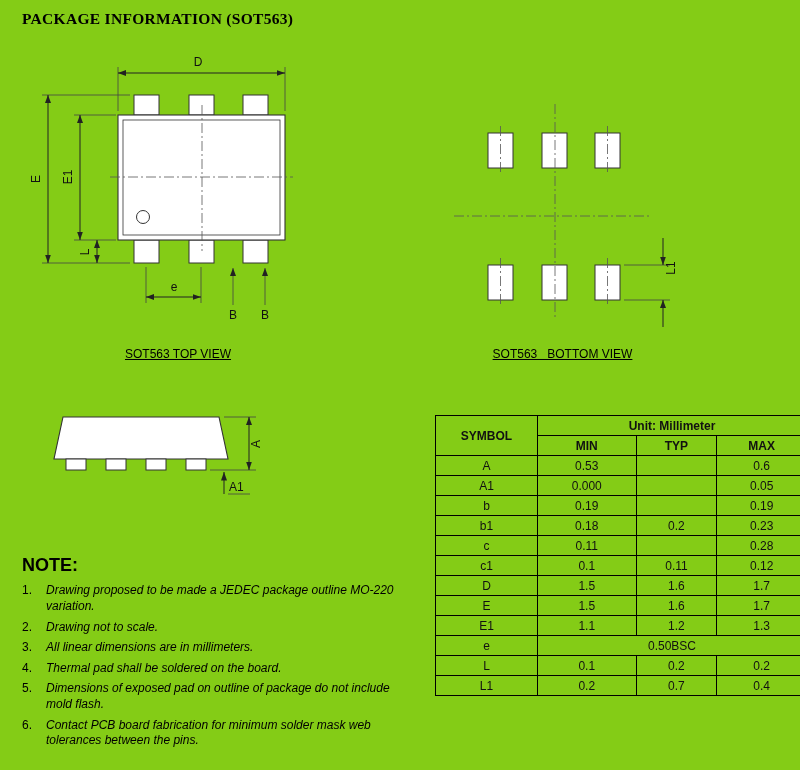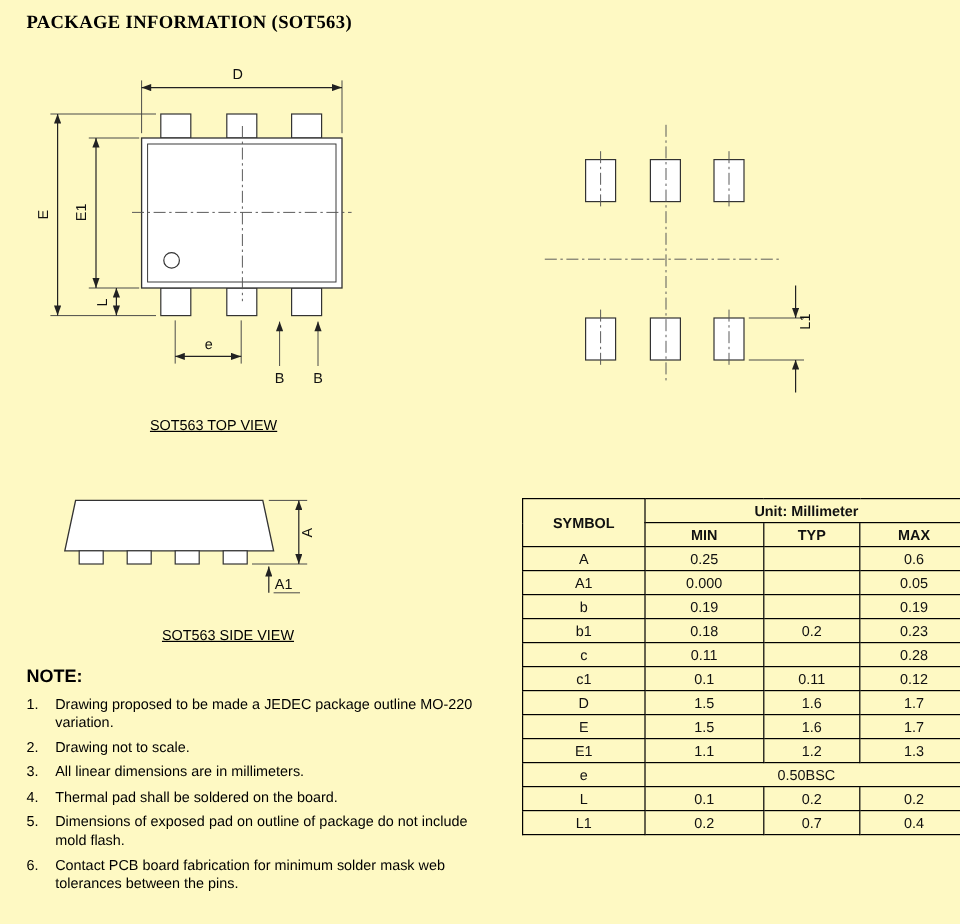--- a/index.html
+++ b/index.html
@@ -1,17 +1,17 @@
 <!DOCTYPE html>
 <html><head>
 <meta charset="utf-8">
 <style>
   html,body { margin:0; padding:0; background:#fff; }
   .page {
-    position:relative; width:800px; height:770px; background:#fef9c3;
+    position:relative; width:800px; height:770px; background:#84cc16;
     font-family:"Liberation Sans", sans-serif; color:#111; overflow:hidden;
   }
   .page-title {
     position:absolute; left:22px; top:10px;
     font:bold 15.5px "Liberation Serif", serif; letter-spacing:.3px; color:#000;
   }
   svg.drawing { position:absolute; overflow:visible; }
   svg text { font:12px "Liberation Sans", sans-serif; fill:#111; }
   svg .dim  { stroke:#222; stroke-width:1; fill:none; }
   svg .ext line, svg line.ext { stroke:#444; stroke-width:.8; fill:none; }
@@ -30,24 +30,24 @@
   }
   .dim-table th, .dim-table td {
     border:1px solid #000; text-align:center; padding:1px 3px; height:17px;
   }
   .dim-table th { font-weight:bold; }
   .dim-table .col-sym { width:95px; }
   .notes {
     position:absolute; left:22px; top:554px; width:396px;
     font:12px/1.3 "Liberation Sans", sans-serif; color:#000;
   }
-  .notes-heading { font-weight:bold; font-size:15px; margin-bottom:6px; }
+  .notes-heading { font-weight:bold; font-size:18px; margin-bottom:6px; }
   .note-item { display:flex; margin-bottom:5px; }
   .note-num  { flex:none; width:24px; }
-  .note-text { flex:1; }
+  .note-text { flex:1;font-style:italic; }
 </style>
 </head>
 <body>
 
 <div class="page">
 
   <div class="page-title">PACKAGE INFORMATION (SOT563)</div>
 
   <svg class="drawing" style="left:28px; top:55px;" width="300" height="275" viewBox="0 0 300 275">
     <defs>
@@ -136,20 +136,21 @@
     <line class="cl" x1="155.5" y1="160" x2="155.5" y2="209"></line>
 
     <g class="ext">
       <line x1="172" y1="167" x2="218" y2="167"></line>
       <line x1="172" y1="202" x2="218" y2="202"></line>
     </g>
     <line class="dim" x1="211" y1="140" x2="211" y2="167" marker-end="url(#bvE)"></line>
     <line class="dim" x1="211" y1="202" x2="211" y2="229" marker-start="url(#bvS)"></line>
     <text x="223" y="170" text-anchor="middle" transform="rotate(-90 223 170)">L1</text>
   </svg>
+  <div class="caption" style="left:455px; top:347px; width:215px;">SOT563   BOTTOM VIEW</div>
 
   <svg class="drawing" style="left:48px; top:410px;" width="260" height="108" viewBox="0 0 260 108">
     <defs>
       <marker id="svE" markerWidth="9" markerHeight="6" refX="8.5" refY="3" orient="auto" markerUnits="userSpaceOnUse">
         <path d="M0,0 L8.5,3 L0,6 Z" fill="#222"></path>
       </marker>
       <marker id="svS" markerWidth="9" markerHeight="6" refX="0.5" refY="3" orient="auto" markerUnits="userSpaceOnUse">
         <path d="M8.5,0 L0.5,3 L8.5,6 Z" fill="#222"></path>
       </marker>
     </defs>
@@ -167,38 +168,37 @@
       <line x1="162" y1="60" x2="208" y2="60"></line>
       <line x1="180" y1="84" x2="202" y2="84"></line>
     </g>
 
     <line class="dim" x1="201" y1="7" x2="201" y2="60" marker-start="url(#svS)" marker-end="url(#svE)"></line>
     <text x="212" y="34" text-anchor="middle" transform="rotate(-90 212 34)">A</text>
 
     <line class="dim" x1="176" y1="84" x2="176" y2="62" marker-end="url(#svE)"></line>
     <text x="181" y="81">A1</text>
   </svg>
-  <div class="caption" style="left:90px; top:522px; width:200px;">SOT563 SIDE VIEW</div>
 
   <table class="dim-table">
     <thead>
       <tr>
         <th rowspan="2" class="col-sym">SYMBOL</th>
         <th colspan="3">Unit: Millimeter</th>
       </tr>
       <tr>
         <th>MIN</th>
         <th>TYP</th>
         <th>MAX</th>
       </tr>
     </thead>
     <tbody>
       <tr>
           <td>A</td>
-          <td>0.25</td>
+          <td>0.53</td>
           <td></td>
           <td>0.6</td>
         </tr>
       <tr>
           <td>A1</td>
           <td>0.000</td>
           <td></td>
           <td>0.05</td>
         </tr>
       <tr>

